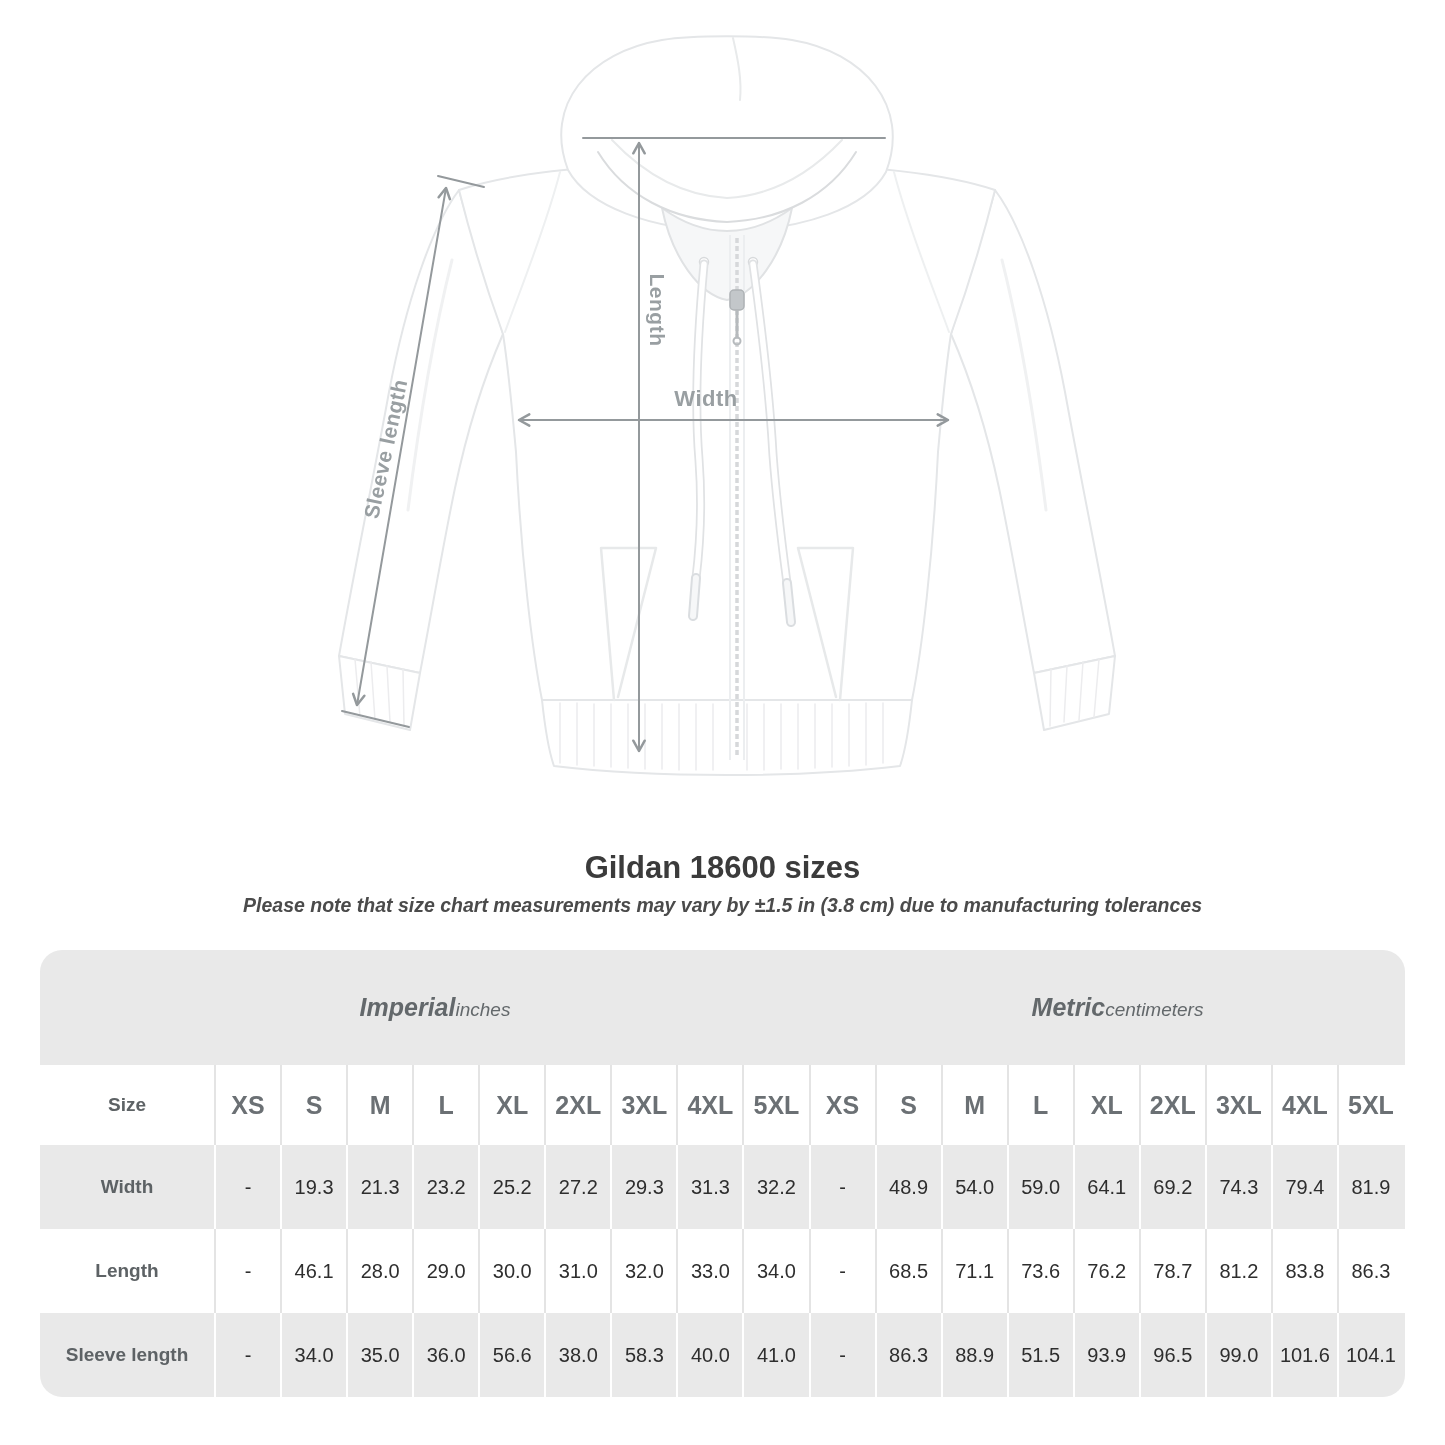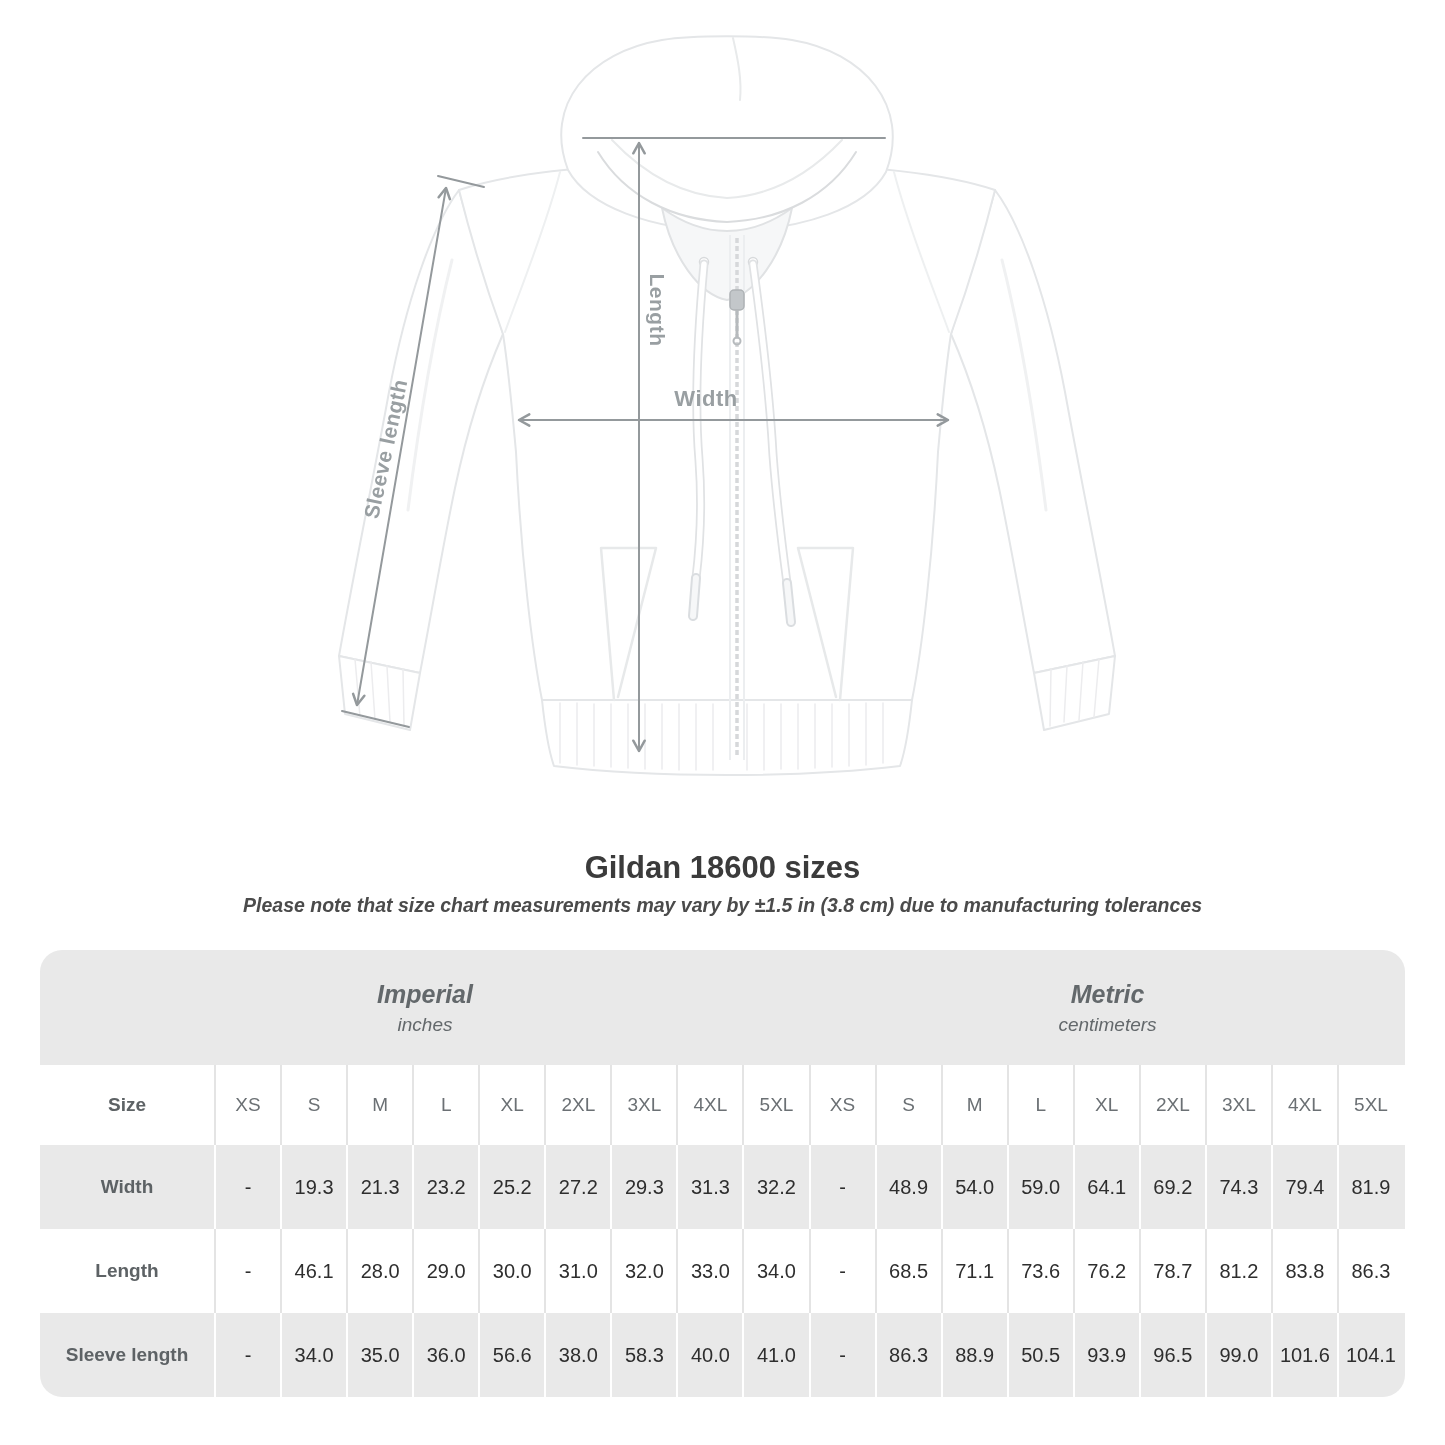--- a/index.html
+++ b/index.html
@@ -21,40 +21,40 @@
   
   .heading { position:absolute; left:0; top:848px; width:1445px; text-align:center; }
   .heading .title { margin:0; font-size:31px; font-weight:700; color:#3b3b3b; line-height:40px; }
   .heading .subtitle { margin:6px 0 0 0; font-style:italic; font-size:19.5px; color:#4b4b4b;font-weight:bold; }
   
   .size-table { position:absolute; left:40px; top:950px; width:1365px; }
   .unit-header {
     display:flex; height:115px; background:var(--band,#e9e9e9);
     border-radius:22px 22px 0 0; align-items:center;
   }
-  .unit-cell { display:flex; flex-direction:column; align-items:center; justify-content:center; }
+  .unit-cell { display:flex; align-items:center; justify-content:center;padding-left:10px; }
   .unit-cell.imperial { width:770px; }
   .unit-cell.metric { flex:1; }
   .unit-name { font-style:italic; font-weight:700; font-size:25px; color:#63686b; }
   .unit-sub  { font-style:italic; font-size:19px; color:#63686b; margin-top:5px; }
   .trow { display:grid; grid-template-columns:176px repeat(18,1fr); }
   .trow.sizes { height:80px; background:#ffffff; }
   .trow.data  { height:84px; }
   .trow.odd   { background:var(--band,#e9e9e9); }
   .trow.even  { background:#ffffff; }
   .trow.last  { border-radius:0 0 22px 22px; overflow:hidden; }
   .cell {
     display:flex; align-items:center; justify-content:center;
     border-right:2px solid transparent;
   }
   .trow.sizes .cell, .trow.even .cell { border-right-color:#e4e4e4; }
   .trow.odd .cell { border-right-color:#ffffff; }
   .trow .cell:last-child { border-right-color:transparent; }
   .cell.label  { font-weight:700; font-size:19px; color:var(--labeltext,#5d6265); }
-  .cell.szhead { font-weight:400; font-size:19px; color:var(--sizetext,#6b7074); }
+  .cell.szhead { font-weight:700; font-size:25px; color:var(--sizetext,#6b7074); }
   .cell.val    { font-size:20px; color:var(--valtext,#2e2e2e); }
 </style>
 </head>
 <body>
 
 <div class="page" style="--band: #e9e9e9; --valtext: #2e2e2e; --labeltext: #5d6265; --sizetext: #6b7074;">
 
   <div class="figure-wrap">
     <svg width="1445" height="840" viewBox="0 0 1445 840">
       <defs>
@@ -233,21 +233,21 @@
         <div class="cell val">35.0</div>
         <div class="cell val">36.0</div>
         <div class="cell val">56.6</div>
         <div class="cell val">38.0</div>
         <div class="cell val">58.3</div>
         <div class="cell val">40.0</div>
         <div class="cell val">41.0</div>
         <div class="cell val">-</div>
         <div class="cell val">86.3</div>
         <div class="cell val">88.9</div>
-        <div class="cell val">50.5</div>
+        <div class="cell val">51.5</div>
         <div class="cell val">93.9</div>
         <div class="cell val">96.5</div>
         <div class="cell val">99.0</div>
         <div class="cell val">101.6</div>
         <div class="cell val">104.1</div>
       </div>
   </div>
 
 </div>
 

